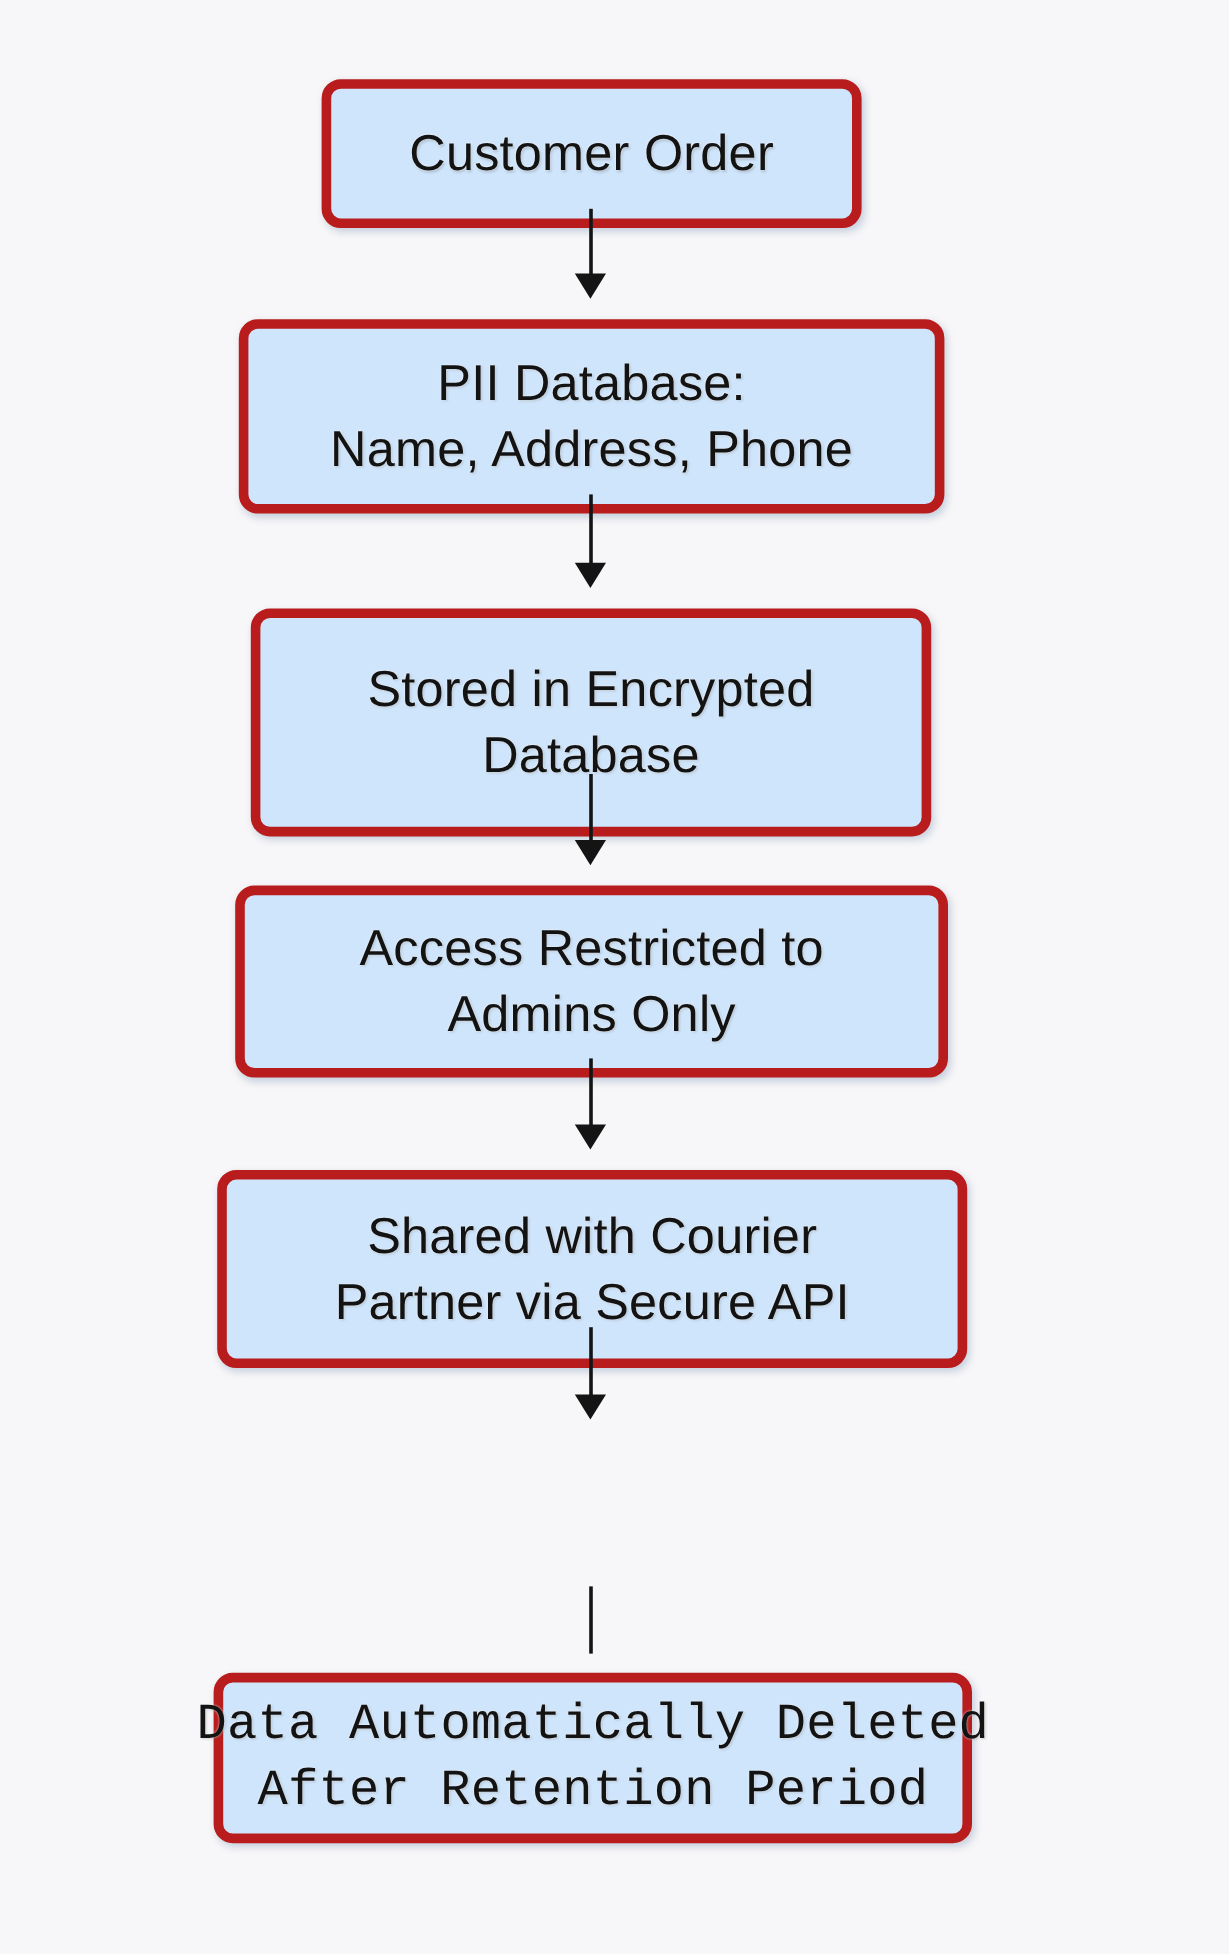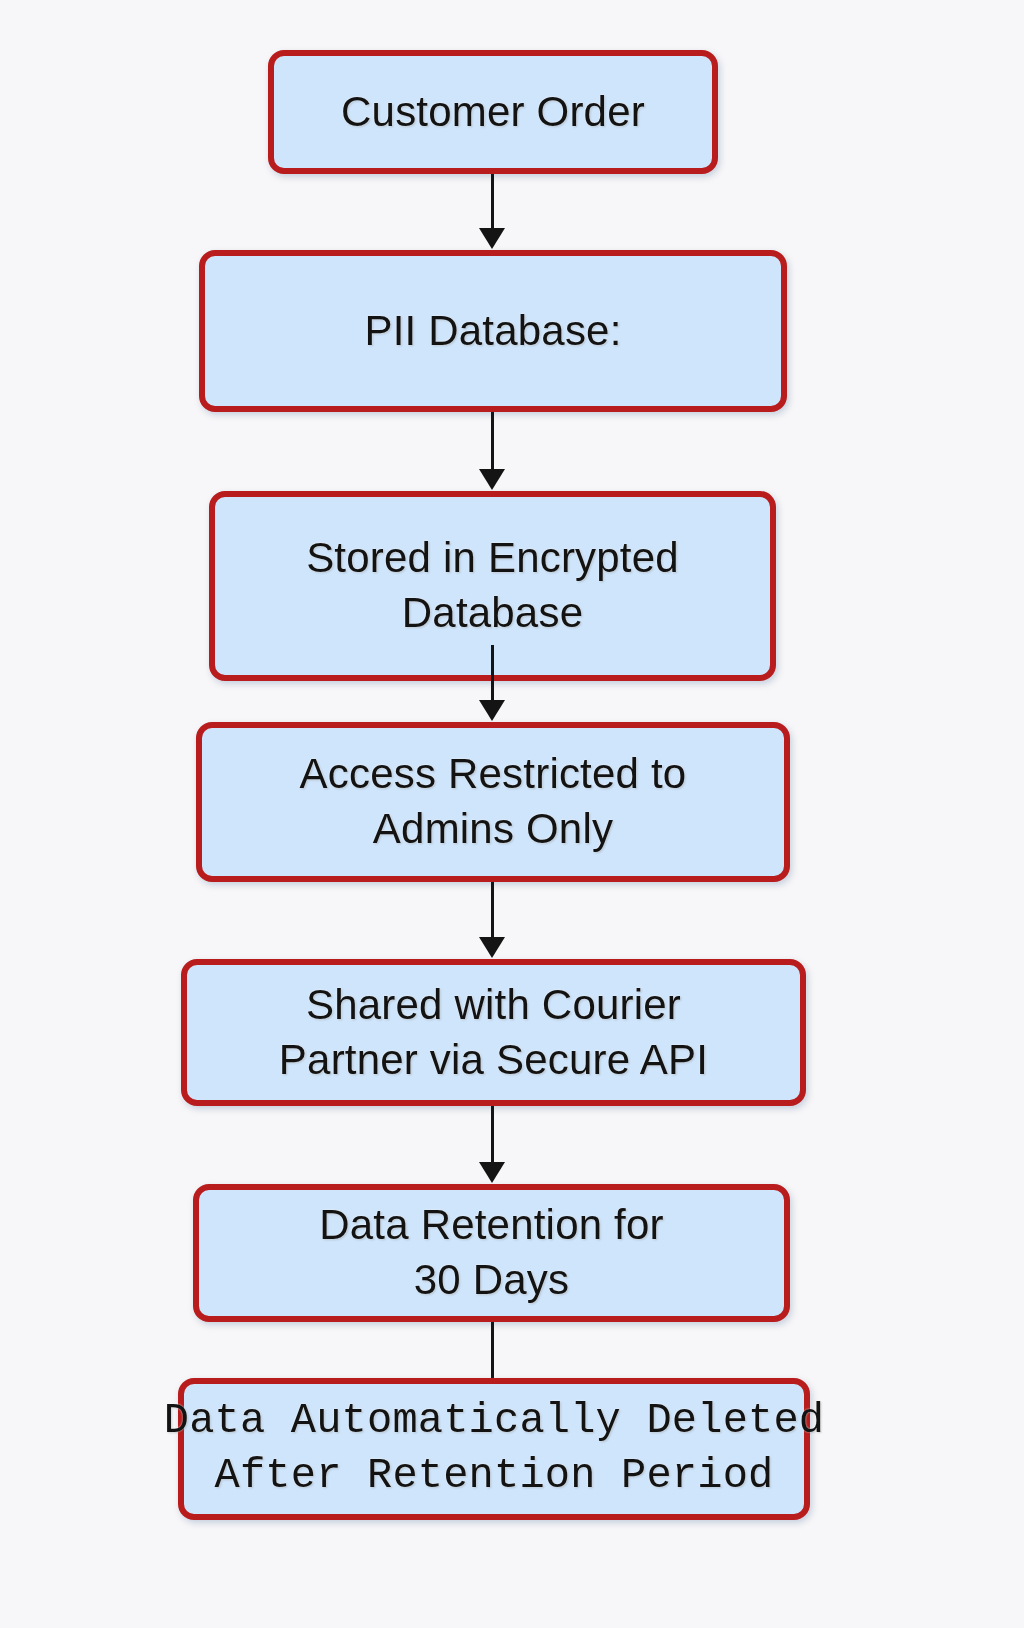--- a/index.html
+++ b/index.html
@@ -12,32 +12,33 @@
     position: relative;
     width: 1024px;
     height: 1628px;
     background: #f7f6f8;
     overflow: hidden;
   }
   .node {
     position: absolute;
     box-sizing: border-box;
     background: #cfe5fb;
-    border: 6px solid #b91c1c;
+    border: 8px solid #b91c1c;
     border-radius: 16px;
     box-shadow: 2px 3px 6px rgba(110, 140, 175, 0.35);
     display: flex;
     flex-direction: column;
     align-items: center;
     justify-content: center;
     text-align: center;
     color: #131313;
     font-size: 42px;
     line-height: 1.3;
     letter-spacing: 0.2px;
+    margin-top: 16px;
   }
   .node .line-text {
     display: block;
     white-space: nowrap;
     text-shadow:
       0 0 2px rgba(255, 255, 255, 0.85),
       1px 1px 2px rgba(60, 60, 60, 0.25);
   }
   .connector {
     position: absolute;
@@ -70,20 +71,21 @@
     <span class="line-text">Customer Order</span>
   </div>
 
   <div class="connector" style="top:174px; height:75px;">
     <div class="stem"></div>
     <div class="arrowhead"></div>
   </div>
 
   <div class="node" style="left:199px; top:250px; width:588px; height:162px;">
     <span class="line-text">PII Database:</span>
+    <span class="line-text">Name, Address, Phone</span>
   </div>
 
   <div class="connector" style="top:412px; height:78px;">
     <div class="stem"></div>
     <div class="arrowhead"></div>
   </div>
 
   <div class="node" style="left:209px; top:491px; width:567px; height:190px;">
     <span class="line-text">Stored in Encrypted</span>
     <span class="line-text">Database</span>
@@ -97,34 +99,30 @@
   <div class="node" style="left:196px; top:722px; width:594px; height:160px;">
     <span class="line-text">Access Restricted to</span>
     <span class="line-text">Admins Only</span>
   </div>
 
   <div class="connector" style="top:882px; height:76px;">
     <div class="stem"></div>
     <div class="arrowhead"></div>
   </div>
 
-  <div class="node" style="left:181px; top:959px; width:625px; height:147px;">
+  <div class="node" style="left:181px; top:959px; width:625px; height:165px;">
     <span class="line-text">Shared with Courier</span>
     <span class="line-text">Partner via Secure API</span>
   </div>
 
   <div class="connector" style="top:1106px; height:77px;">
     <div class="stem"></div>
     <div class="arrowhead"></div>
   </div>
 
-  <div class="node" style="left:193px; top:1184px; width:597px; height:138px;">
-    <span class="line-text">Data Retention for</span>
-    <span class="line-text">30 Days</span>
-  </div>
 
   <div class="connector" style="top:1322px; height:56px;">
     <div class="stem"></div>
   </div>
 
   <div class="node" style="left:178px; top:1378px; width:632px; height:142px;font-family:Liberation Mono, monospace;">
     <span class="line-text">Data Automatically Deleted</span>
     <span class="line-text">After Retention Period</span>
   </div>
 

